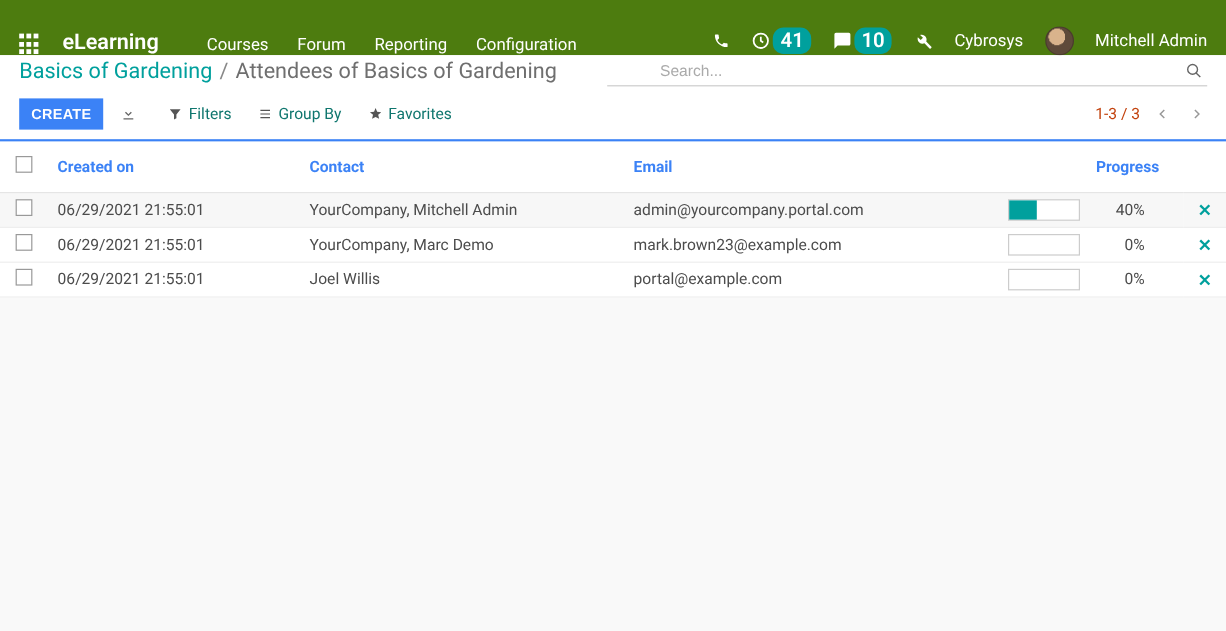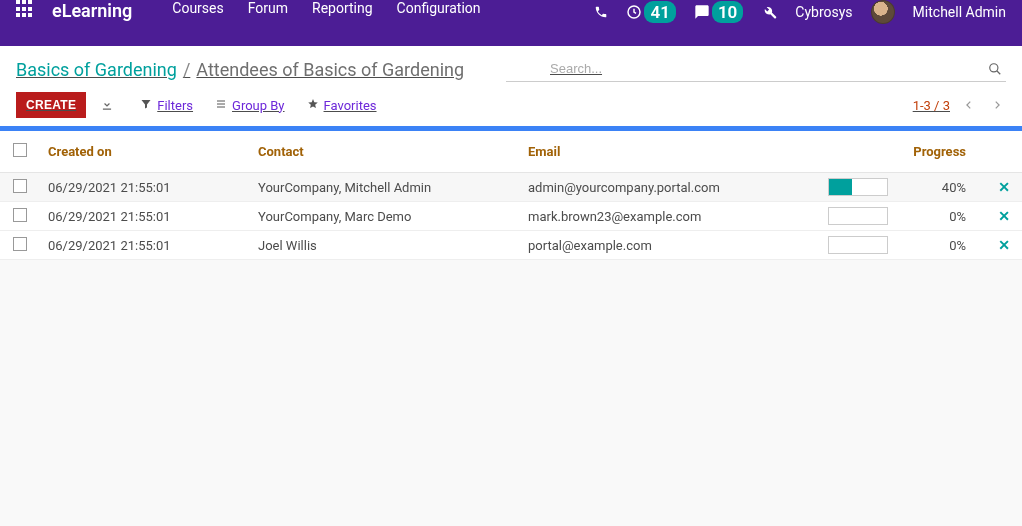--- a/index.html
+++ b/index.html
@@ -1,66 +1,66 @@
 <!DOCTYPE html>
 <html><head>
 <meta charset="utf-8">
 <style>
   * { box-sizing: border-box; margin: 0; padding: 0; }
   body { font-family: -apple-system, BlinkMacSystemFont, "Segoe UI", Roboto, Arial, sans-serif; font-size: 13px; color: #4c4c4c; background: #f9f9f9; width: 1022px; height: 526px; overflow: hidden; }
 
   
-  .topnav { background: #4c1d95; height: 46px; display: flex; align-items: flex-start; padding: 0 16px; color: #fff; }
+  .topnav { background: #4d7c0f; height: 46px; display: flex; align-items: flex-end; padding: 0 16px; color: #fff; }
   .apps-icon { display: flex; flex-wrap: wrap; width: 18px; height: 18px; gap: 2px; margin-right: 18px; cursor: pointer; }
   .apps-icon span { width: 4px; height: 4px; background: #fff; }
   .brand { font-size: 18px; font-weight: 600; margin-right: 40px; }
   .menu { display: flex; gap: 24px; }
   .menu-item { color: #fff; cursor: pointer; font-size: 14px; }
   .topnav-right { margin-left: auto; display: flex; align-items: center; gap: 18px; }
   .icon-btn { cursor: pointer; display: flex; align-items: center; position: relative; }
   .badge { background: #00a09d; color: #fff; font-size: 17px; font-weight: 600; padding: 1px 6px; border-radius: 9px; margin-left: 2px; }
   .company { font-size: 14px; }
   .avatar { width: 24px; height: 24px; border-radius: 50%; background: radial-gradient(circle at 40% 35%, #d9b38c 35%, #5e4a3a 36%); border: 1px solid rgba(0,0,0,0.2); }
   .user { font-size: 14px; }
 
   
-  .controlbar { background: #fff; border-bottom: 5px solid #3b82f6; padding: 10px 16px 8px 16px; text-decoration: underline; }
+  .controlbar { background: #fff; border-bottom: 2px solid #3b82f6; padding: 0 16px 8px 16px; }
   .row1 { display: flex; align-items: center; }
   .breadcrumb { font-size: 18px; display: flex; align-items: center; gap: 6px; }
   .bc-link { color: #00a09d; cursor: pointer; }
   .bc-sep { color: #888; }
   .bc-current { color: #6f6f6f; }
   .searchwrap { margin-left: auto; width: 500px; position: relative; display: flex; align-items: center; border-bottom: 1px solid #ccc; }
   .searchwrap input { flex: 1; border: none; outline: none; padding: 5px 4px; font-size: 13px; color: #555; background: transparent; margin-left: 40px; }
   .searchwrap input::placeholder { color: #aaa; }
   .search-icon { color: #666; cursor: pointer; padding: 0 4px; }
 
   .row2 { display: flex; align-items: center; margin-top: 10px; }
-  .create-btn { background: #b91c1c; color: #fff; border: none; padding: 6px 10px; font-size: 12px; font-weight: 700; letter-spacing: 0.3px; cursor: pointer; }
+  .create-btn { background: #3b82f6; color: #fff; border: none; padding: 6px 10px; font-size: 12px; font-weight: 700; letter-spacing: 0.3px; cursor: pointer; }
   .dl-icon { margin-left: 14px; color: #666; cursor: pointer; }
-  .vc-item { display: flex; align-items: flex-start; gap: 5px; color: #6d28d9; cursor: pointer; font-size: 13px; }
+  .vc-item { display: flex; align-items: center; gap: 5px; color: #0f766e; cursor: pointer; font-size: 13px; }
   .pager { display: flex; align-items: center; gap: 10px; color: #c2410c; font-size: 13px; }
   .pager-btn { color: #aaa; cursor: pointer; padding: 2px 4px; }
   .view-controls-left { display: flex; gap: 22px; margin-left: 26px; }
   .right-cluster { margin-left: auto; display: flex; align-items: center; gap: 28px; }
 
   
   .table-area { background: #fff; }
   table { width: 100%; border-collapse: collapse; }
-  thead th { text-align: left; font-weight: 700; color: #a16207; padding: 12px 8px; border-bottom: 1px solid #e5e5e5; font-size: 13px; }
+  thead th { text-align: left; font-weight: 700; color: #3b82f6; padding: 12px 8px; border-bottom: 1px solid #e5e5e5; font-size: 13px; }
   tbody td { padding: 5px 8px; border-bottom: 1px solid #eee; font-size: 13px; color: #4c4c4c; }
   tbody tr:first-child td { background: #f7f7f7; }
   .col-check { width: 40px; text-align: center; }
   .col-created { width: 210px; }
   .col-contact { width: 270px; }
   .col-email { width: 300px; }
   .col-progress { text-align: right; padding-right: 20px; }
   .col-del { width: 36px; text-align: center; }
   .checkbox { width: 14px; height: 14px; border: 1px solid #999; display: inline-block; cursor: pointer; background: #fff; }
-  .progress-cell { display: flex; align-items: center; justify-content: space-between; gap: 16px; }
+  .progress-cell { display: flex; align-items: center; justify-content: center; gap: 16px; }
   .progress-bar { width: 60px; height: 18px; border: 1px solid #ccc; background: #fff; position: relative; }
   .progress-fill { height: 100%; background: #00a09d; }
   .progress-val { width: 38px; text-align: right; }
   .del-x { color: #00a09d; font-weight: 700; cursor: pointer; font-size: 14px; }
 
   svg { display: block; }
 </style>
 </head>
 <body>
 

